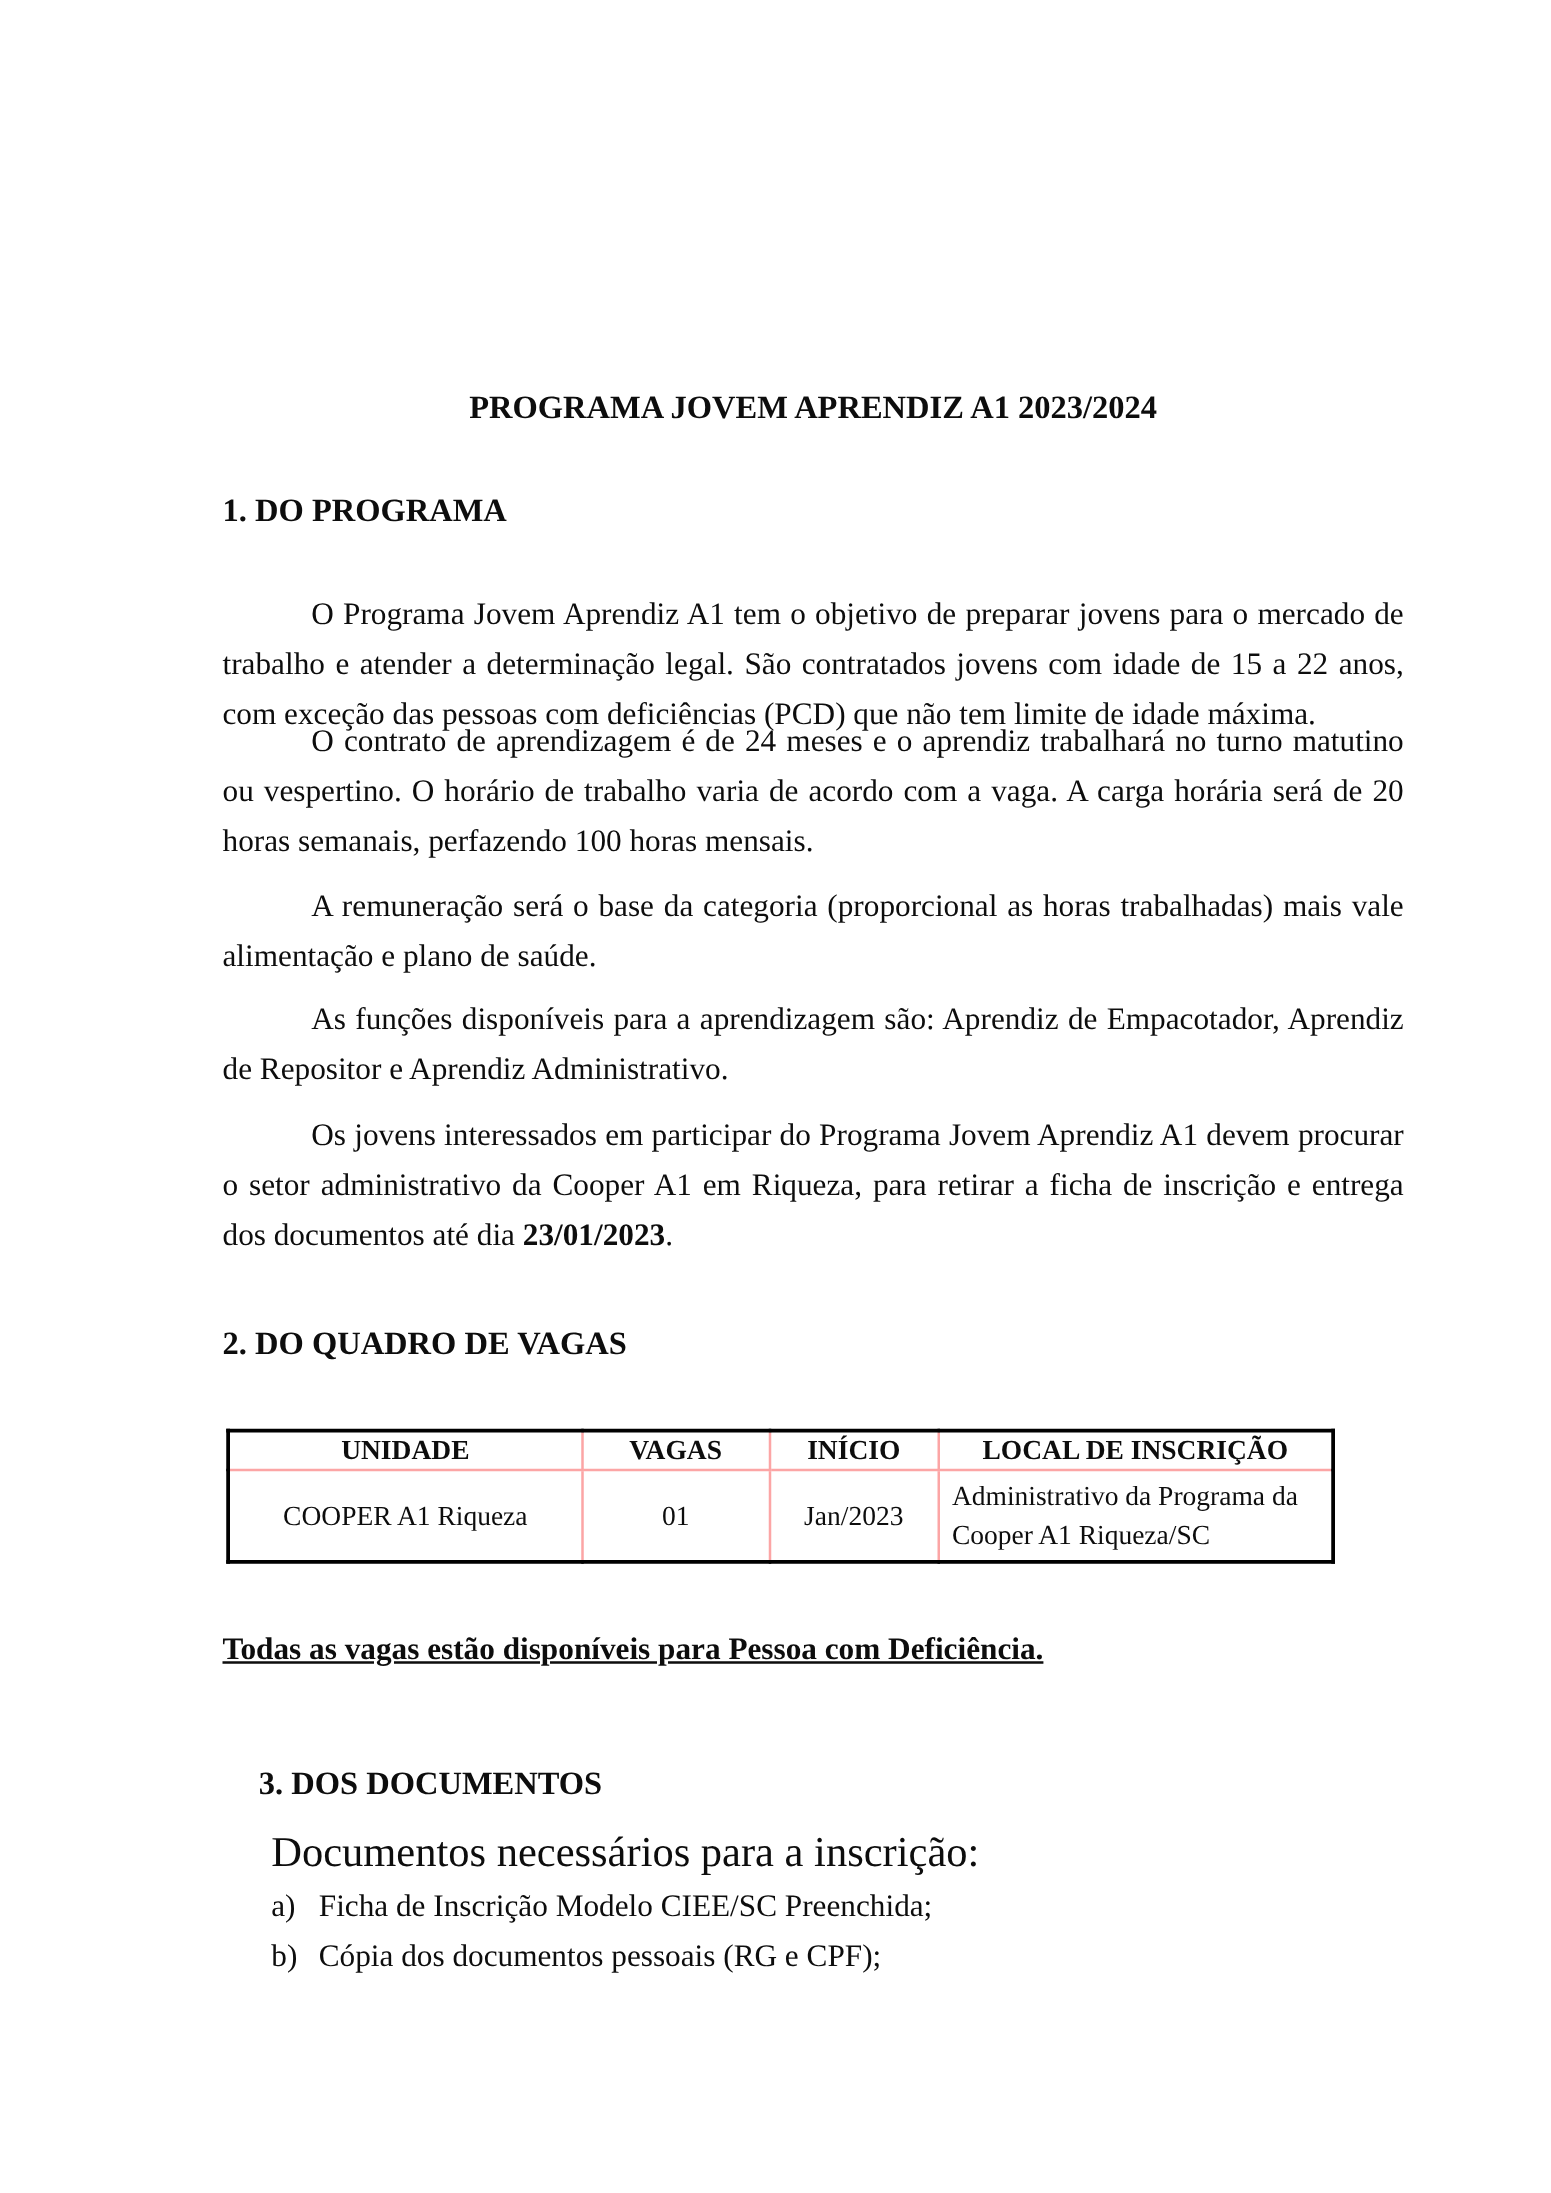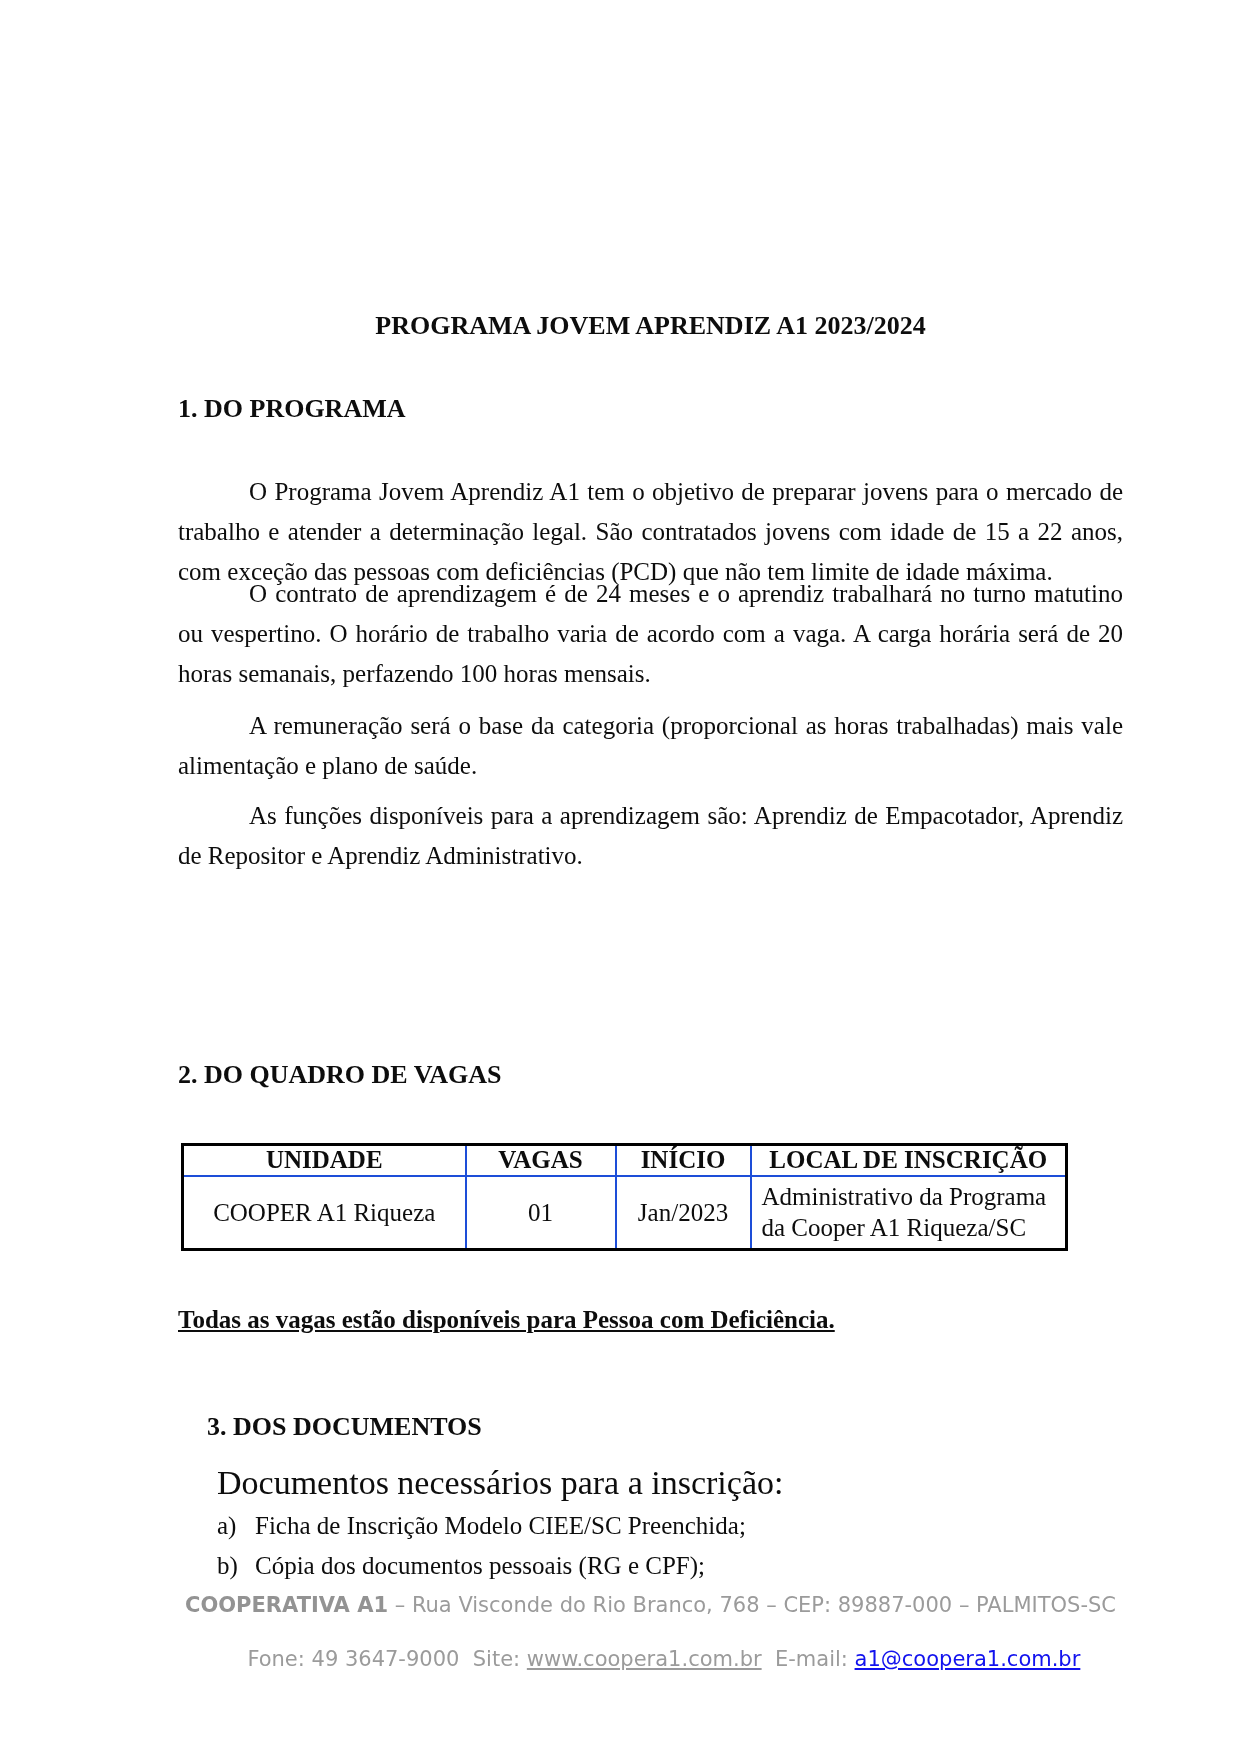--- a/index.html
+++ b/index.html
@@ -40,21 +40,21 @@
   .p3 { top:706px; }
   .p4 { top:796px; }
   .p5 { top:889px; }
   .bold { font-weight:bold; }
   
   .vagas-table {
     position:absolute; left:181px; top:1143px; width:884px;
     border-collapse:collapse; table-layout:fixed;
     border:3px solid #000;
   }
-  .vagas-table th, .vagas-table td { border:2px solid #1d4ed8; font-size:25px; }
+  .vagas-table th, .vagas-table td { border:2px solid #fca5a5; font-size:22px; }
   .vagas-table th { height:31px; font-weight:bold; text-align:center; vertical-align:middle; }
   .vagas-table td { height:74px; text-align:center; vertical-align:middle; line-height:31px; }
   .vagas-table td.cell-left { text-align:left; padding:0 10px; }
   
   .notice {
     position:absolute; left:178px; top:1306px; width:945px;
     font-size:25px; font-weight:bold; text-align:left; text-decoration:underline;
   }
   .docs-intro { position:absolute; left:217px; top:1464px; font-size:34px; }
   .doc-item { position:absolute; left:217px; width:880px; font-size:25px; }
@@ -79,20 +79,21 @@
 <div class="page">
 
 
   <div class="doc-title">PROGRAMA JOVEM APRENDIZ A1 2023/2024</div>
 
   <div class="sec-heading h1">1. DO PROGRAMA</div>
   <p class="para p1">O Programa Jovem Aprendiz A1 tem o objetivo de preparar jovens para o mercado de trabalho e atender a determinação legal. São contratados jovens com idade de 15 a 22 anos, com exceção das pessoas com deficiências (PCD) que não tem limite de idade máxima.</p>
   <p class="para p2">O contrato de aprendizagem é de 24 meses e o aprendiz trabalhará no turno matutino ou vespertino. O horário de trabalho varia de acordo com a vaga. A carga horária será de 20 horas semanais, perfazendo 100 horas mensais.</p>
   <p class="para p4">As funções disponíveis para a aprendizagem são: Aprendiz de Empacotador, Aprendiz de Repositor e Aprendiz Administrativo.</p>
   <p class="para p3">A remuneração será o base da categoria (proporcional as horas trabalhadas) mais vale alimentação e plano de saúde.</p>
+  <p class="para p5"><span>Os jovens interessados em participar do Programa Jovem Aprendiz A1 devem procurar o setor administrativo da Cooper A1 em Riqueza, para retirar a ficha de inscrição e entrega dos documentos até dia </span><span class="bold">23/01/2023</span><span>.</span></p>
 
   <div class="sec-heading h2">2. DO QUADRO DE VAGAS</div>
 
   <table class="vagas-table">
     <colgroup>
       <col style="width:283px">
         <col style="width:150px">
         <col style="width:135px">
         <col style="width:316px">
     </colgroup>
@@ -115,17 +116,14 @@
   </table>
 
   <div class="notice">Todas as vagas estão disponíveis para Pessoa com Deficiência.</div>
 
   <div class="sec-heading h3">3. DOS DOCUMENTOS</div>
   <div class="docs-intro">Documentos necessários para a inscrição:</div>
 
   <div class="doc-item item-a"><span class="marker">a)</span><span>Ficha de Inscrição Modelo CIEE/SC Preenchida;</span></div>
   <div class="doc-item item-b"><span class="marker">b)</span><span>Cópia dos documentos pessoais (RG e CPF);</span></div>
 
-  <div class="footer"><span class="org">COOPERATIVA A1</span><span> – Rua Visconde do Rio Branco, 768 – CEP: 89887-000 – PALMITOS-SC</span><br>
-    <span>Fone: 49 3647-9000  Site: </span><a class="site-link">www.coopera1.com.br</a><span>  E-mail: </span><a class="email-link">a1@coopera1.com.br</a>
-  </div>
 
 </div>
 
 </body></html>

